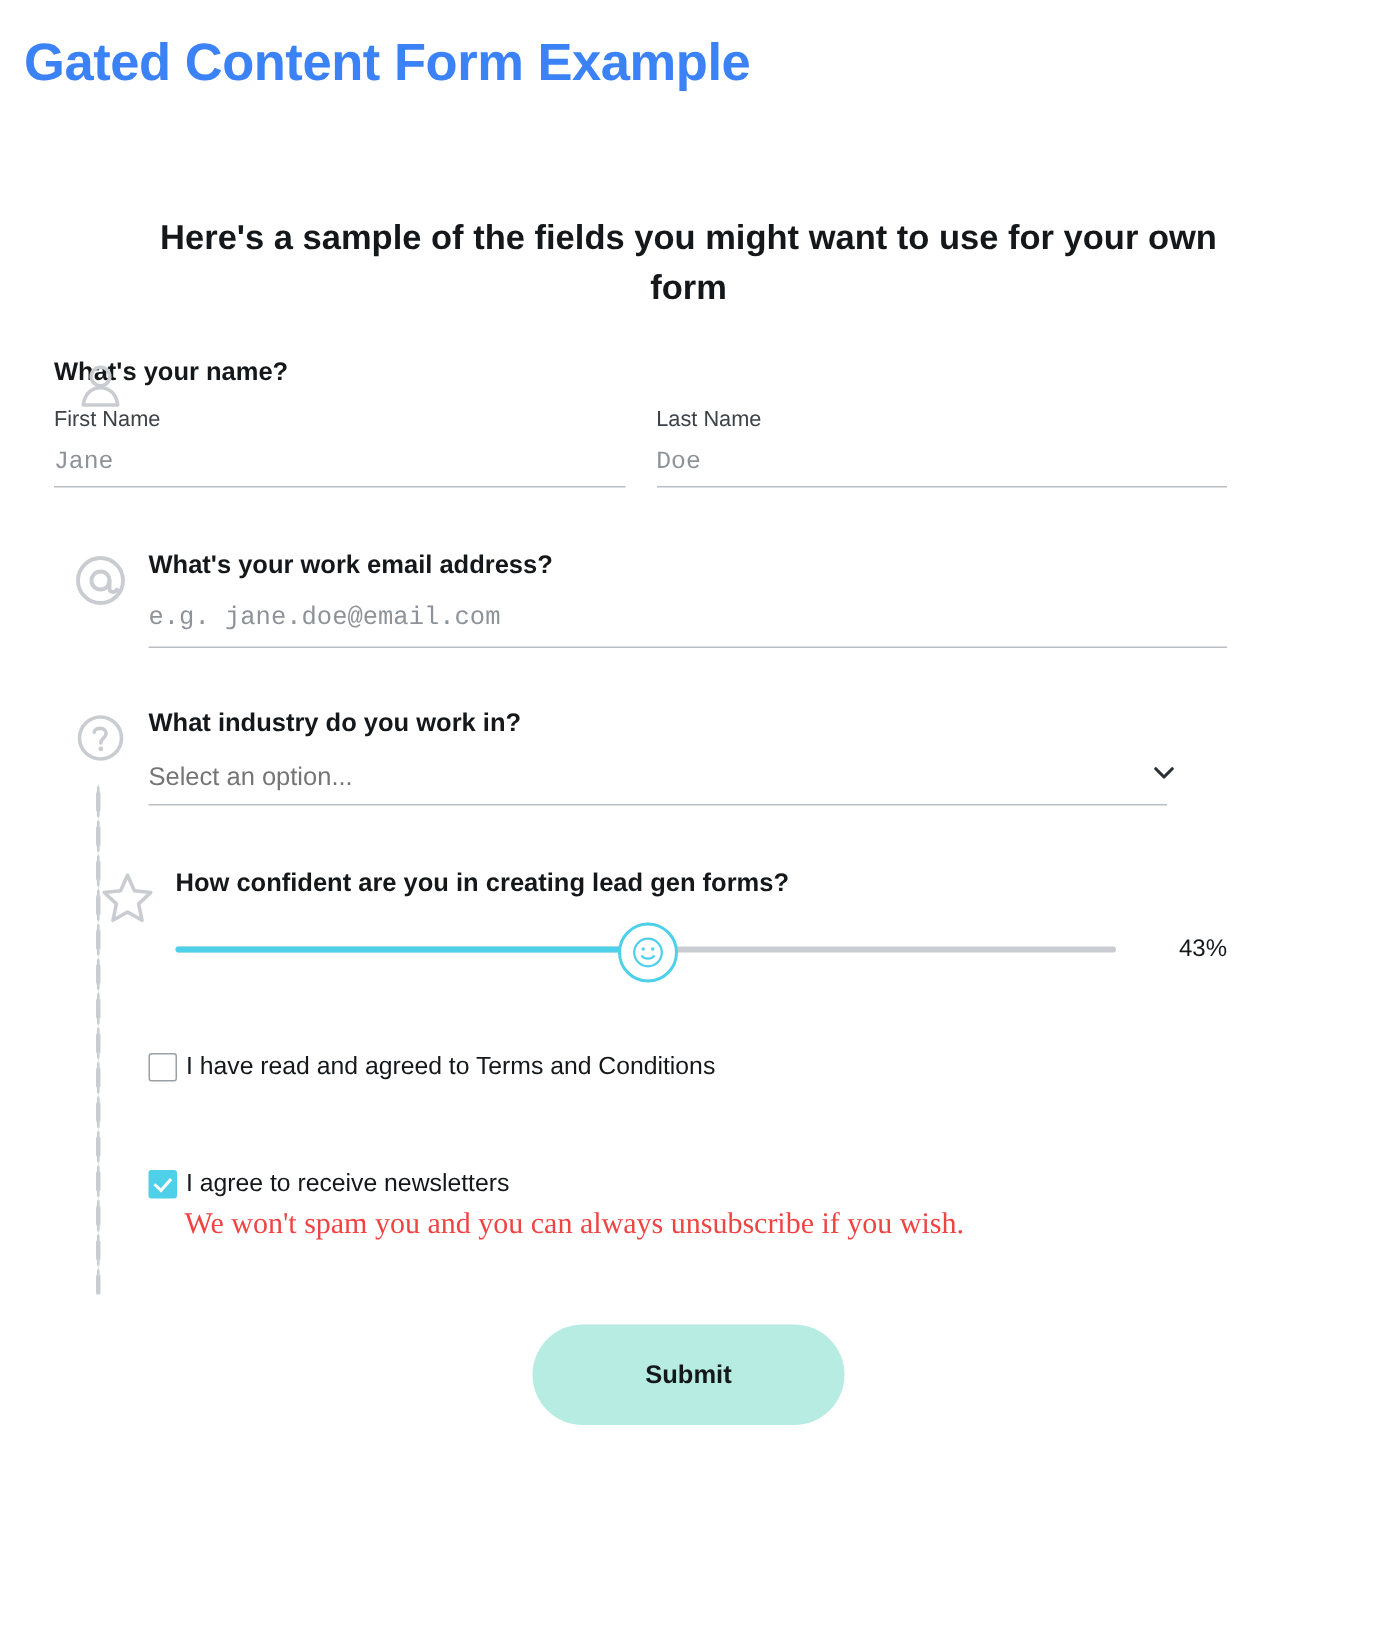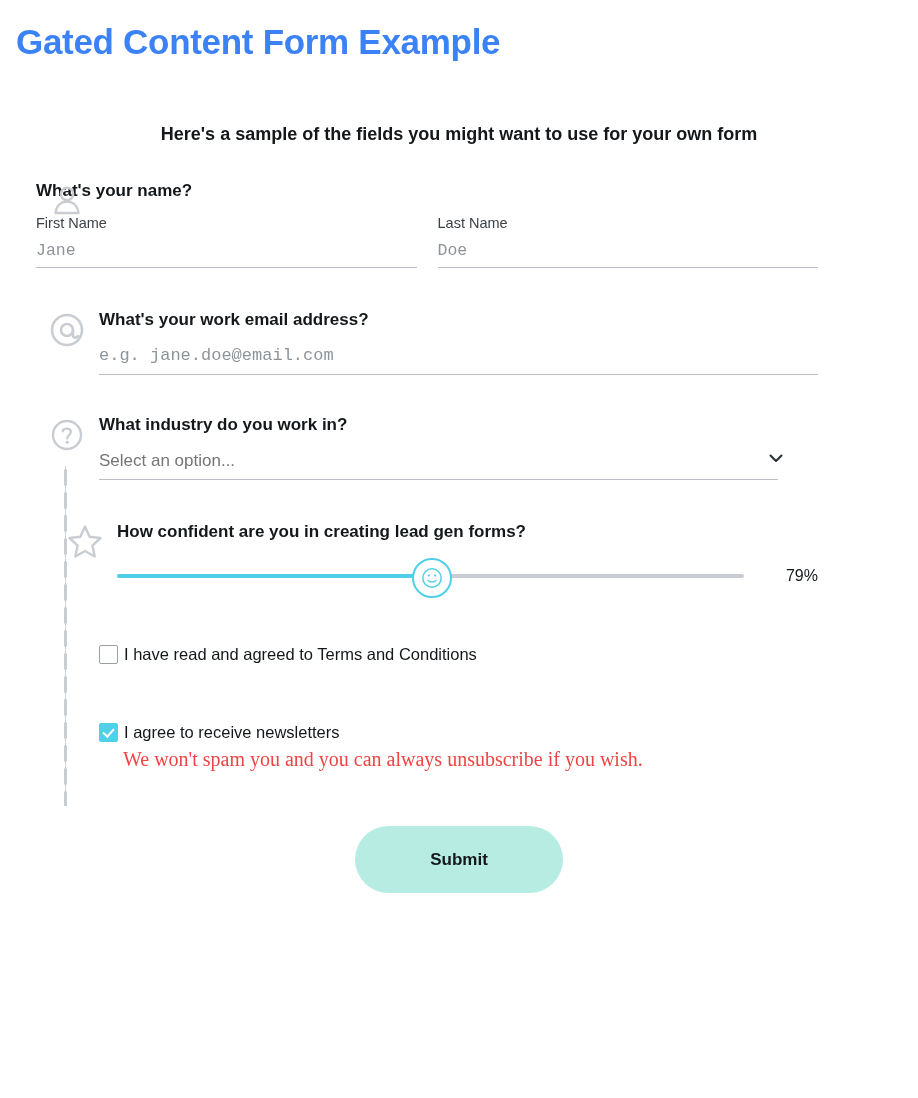--- a/index.html
+++ b/index.html
@@ -21,24 +21,24 @@
   }
   .page-title {
     text-align: left;
     font-size: 35px;
     font-weight: bold;
     letter-spacing: -0.3px;
     margin: 22px 0 0 16px;
     color: #3b82f6;
   }
   .subtitle {
-    margin: 56px auto 0 auto;
+    margin: 80px auto 0 auto;
     width: 760px;
     text-align: center;
-    font-size: 18px;
+    font-size: 23px;
     font-weight: bold;
     line-height: 33px;
     color: #14181b;
   }
 
   .form {
     position: relative;
     margin: 30px 0 0 0;
     padding: 0 0 0 0;
   }
@@ -318,21 +318,21 @@
           <div class="slider-fill" id="slider-fill" style="width: 50%;"></div>
           <div class="slider-thumb" id="slider-thumb" style="left: 50%;">
             <svg width="22" height="22" viewBox="0 0 22 22">
               <circle cx="11" cy="11" r="9.2" fill="none" stroke="#4fd0e9" stroke-width="1.5"></circle>
               <circle cx="7.8" cy="8.6" r="1.15" fill="#4fd0e9"></circle>
               <circle cx="14.2" cy="8.6" r="1.15" fill="#4fd0e9"></circle>
               <path d="M7 13.4 C8.6 15.6 13.4 15.6 15 13.4" fill="none" stroke="#4fd0e9" stroke-width="1.5" stroke-linecap="round"></path>
             </svg>
           </div>
         </div>
-        <div class="slider-value">79%</div>
+        <div class="slider-value">43%</div>
       </div>
     </div>
 
     <div class="check-block" style="margin-top:48px;">
       <div class="check-row">
         <div class="cb"></div>
         <div class="check-label">I have read and agreed to Terms and Conditions</div>
       </div>
     </div>
 

